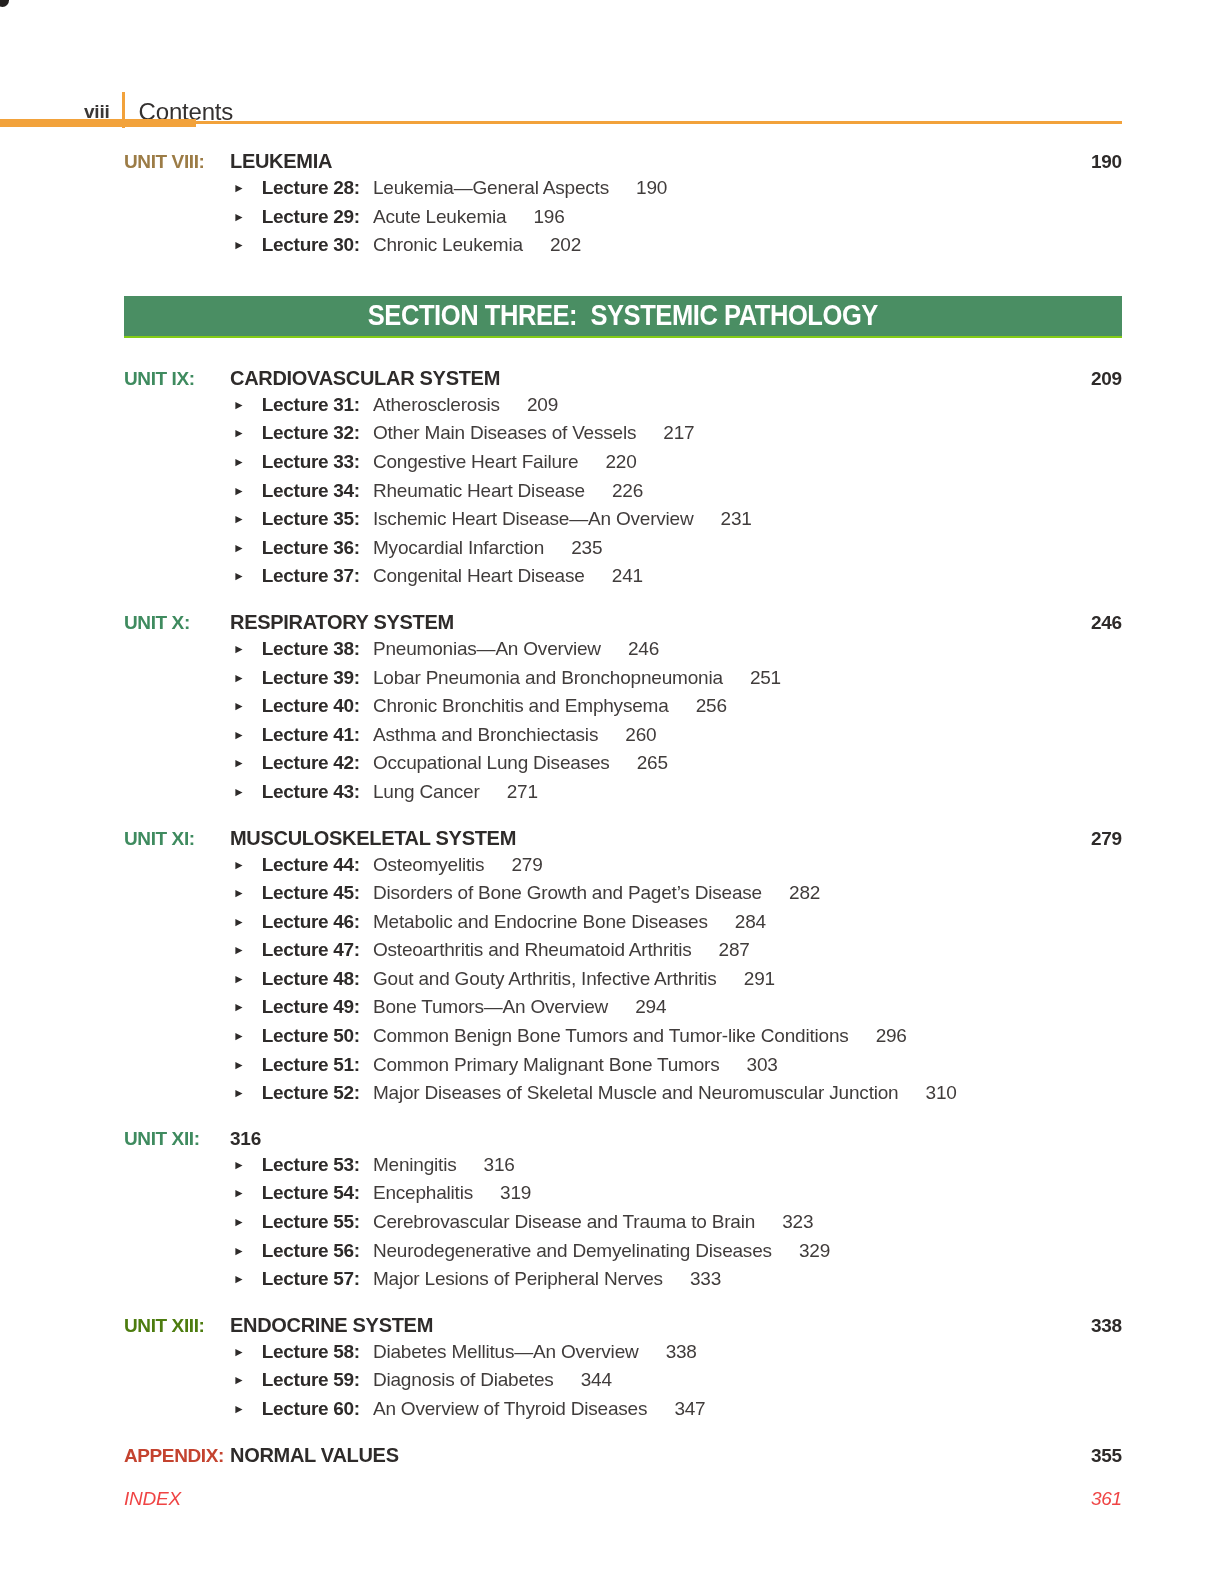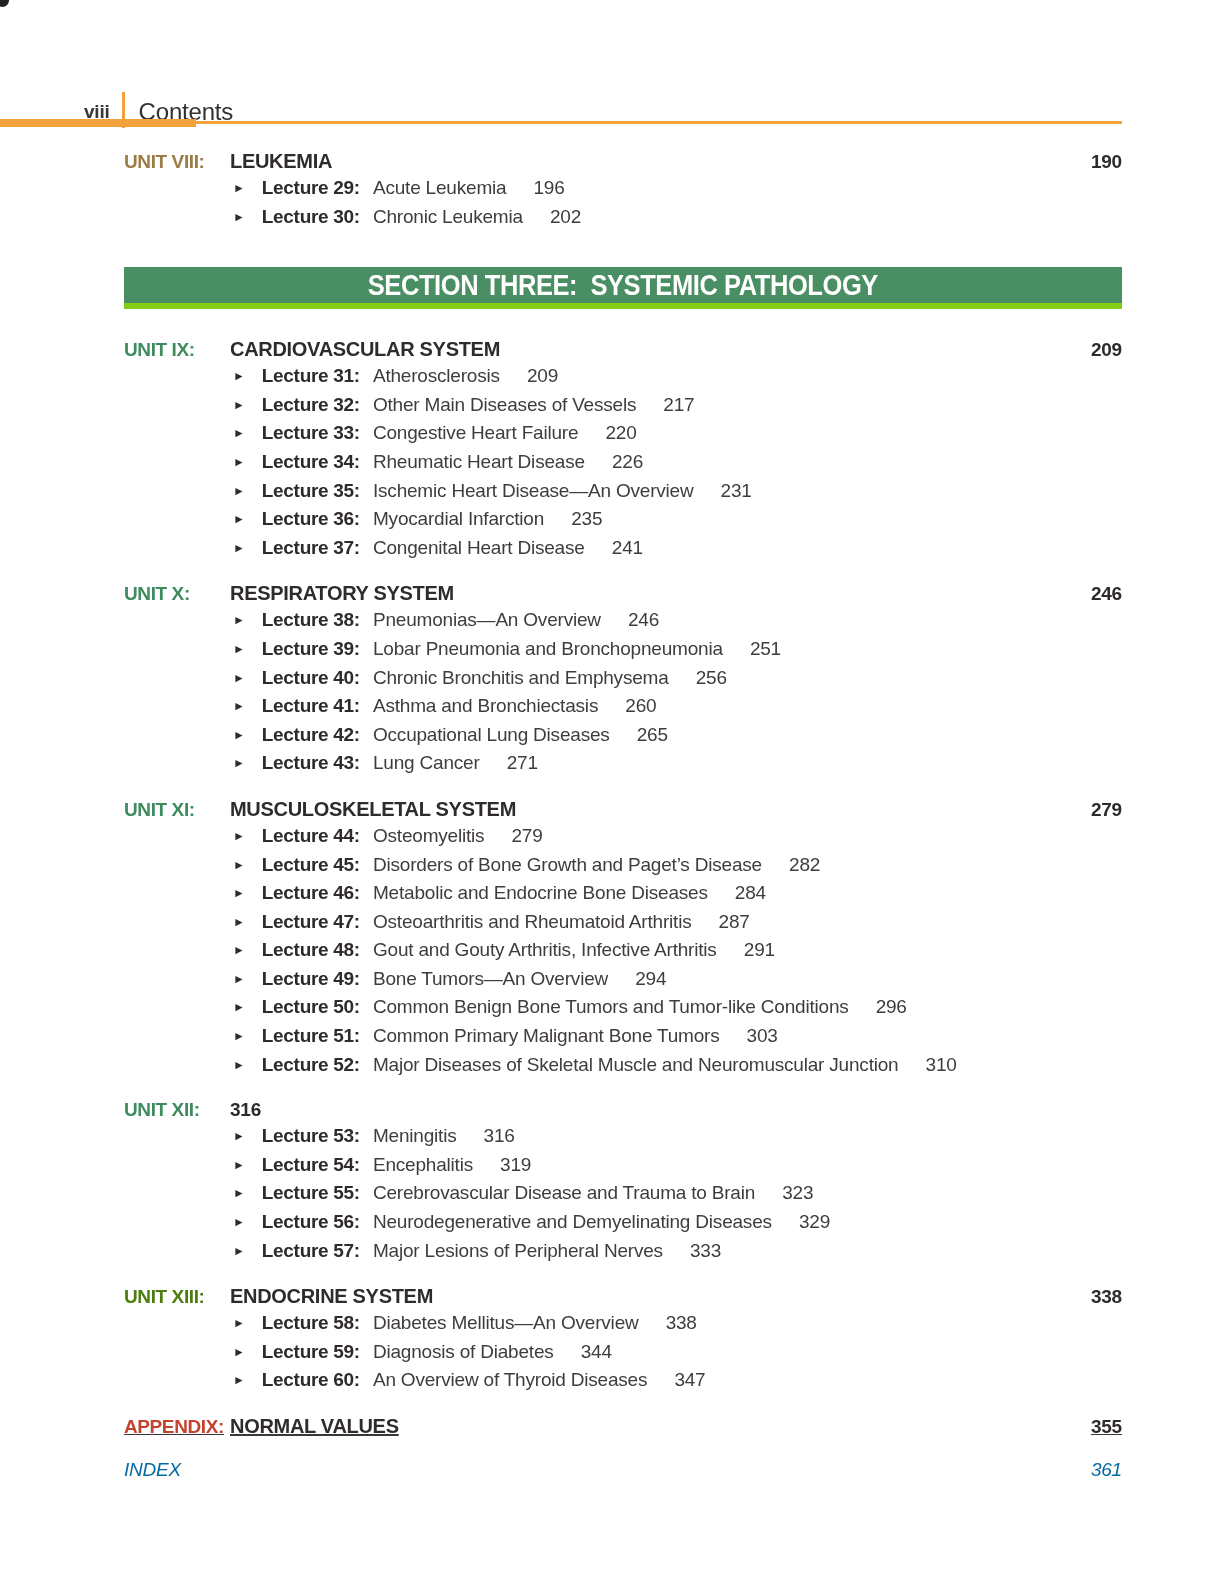--- a/index.html
+++ b/index.html
@@ -44,34 +44,34 @@
   .unit-page  { flex: 0 0 auto; font-weight: bold; font-size: 19px; color: #2e2b2a; }
   .lectures { list-style: none; }
   .lecture-row { line-height: 25.6px; padding-left: 109px; font-size: 19px; }
   .arrow { font-size: 12px; color: #2e2b2a; display: inline-block; transform: translateY(-2px); }
   .lec-name { font-weight: bold; color: #2e2b2a; margin-left: 12px; letter-spacing: -0.3px; }
   .lec-title { color: #403c3b; margin-left: 8px; }
   .lec-page { color: #403c3b; margin-left: 22px; }
   
   .section-banner {
     margin: 35px 0 27px 0; height: 42px; width: 100%;
-    background: #4A8E63; border-bottom: 6px solid #84cc16;
+    background: #4A8E63; border-bottom: 2px solid #84cc16;
     display: flex; align-items: center; justify-content: center;
   }
   .section-banner .banner-text {
     color: #ffffff; font-weight: bold; font-size: 29px;
     white-space: pre; display: inline-block;
     transform: scaleX(0.88); transform-origin: center;
     letter-spacing: -0.5px;
   }
   
-  .appendix-row { margin-top: 12px; text-decoration: underline; }
+  .appendix-row { margin-top: 12px; }
   .index-row {
     display: flex; align-items: flex-end; line-height: 26px;
-    margin-top: 8px; font-style: italic; font-size: 19px; color: #0369a1;
+    margin-top: 8px; font-style: italic; font-size: 19px; color: #ef4444;
   }
   .index-label { flex: 1 1 auto; }
   .index-page { flex: 0 0 auto; }
 </style>
 </head>
 <body>
 
 <div class="corner-dot"></div>
 
 <div class="running-header">
@@ -86,20 +86,26 @@
 
 <main class="toc">
   <div id="units-top">
   <section class="unit">
     <div class="unit-header">
       <span class="unit-label" style="color: rgb(156, 124, 70);">UNIT VIII:</span>
       <span class="unit-title">LEUKEMIA</span>
       <span class="unit-page">190</span>
     </div>
     <ul class="lectures">
+  <li class="lecture-row">
+    <span class="arrow">►</span>
+    <span class="lec-name">Lecture 28:</span>
+    <span class="lec-title">Leukemia—General Aspects</span>
+    <span class="lec-page">190</span>
+  </li>
 
   <li class="lecture-row">
     <span class="arrow">►</span>
     <span class="lec-name">Lecture 29:</span>
     <span class="lec-title">Acute Leukemia</span>
     <span class="lec-page">196</span>
   </li>
 
   <li class="lecture-row">
     <span class="arrow">►</span>

